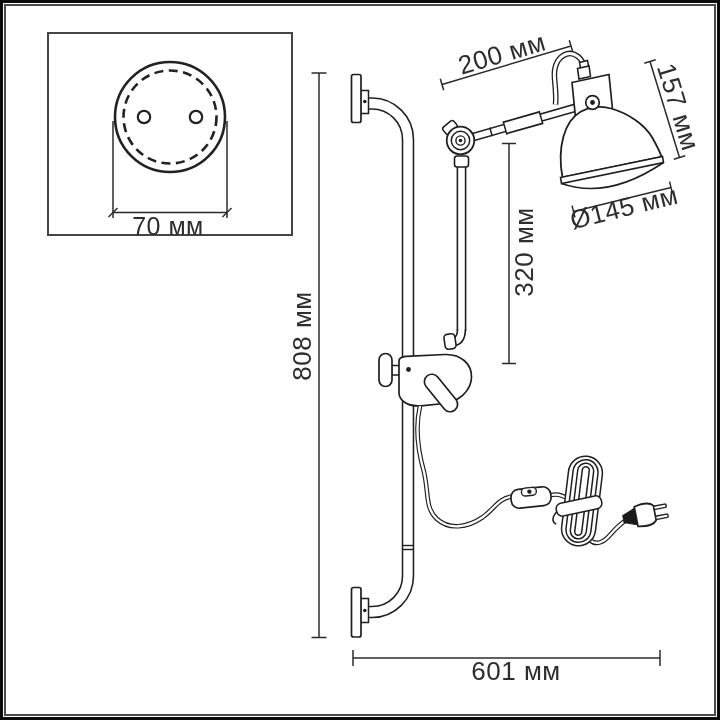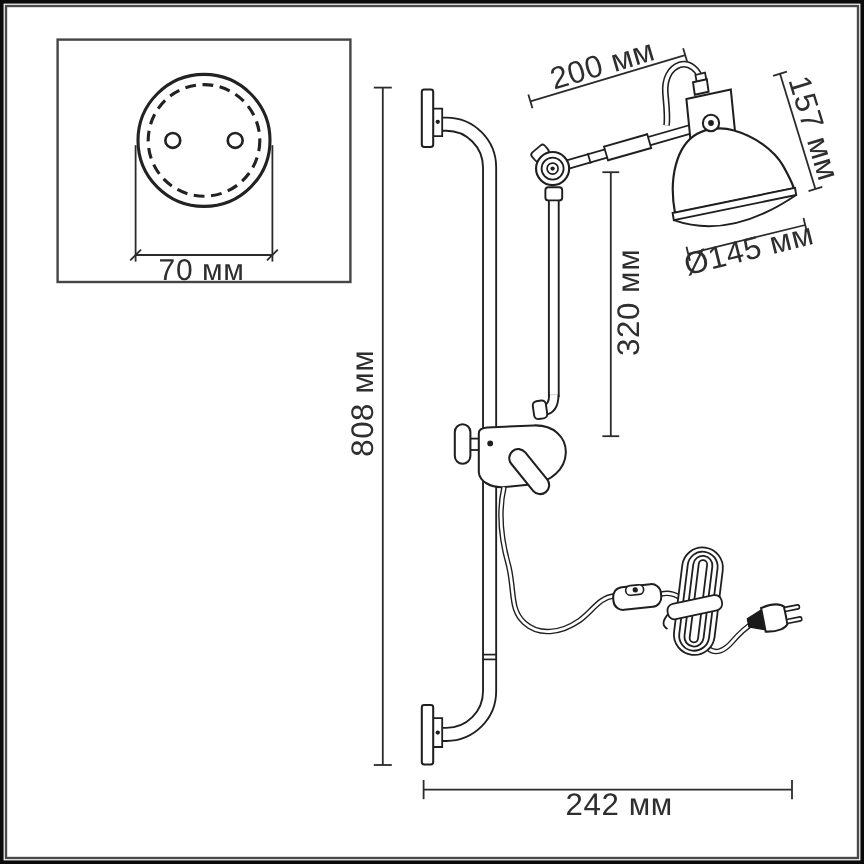--- a/index.html
+++ b/index.html
@@ -195,13 +195,13 @@
     </g>
   </g>
 </svg>
 
 <div class="label" style="left:168px;top:200px;font-size:25px;transform:translate(-50%,-50%);margin-top:26px;">70 мм</div>
 <div class="label" style="left:502px;top:54px;transform:translate(-50%,-50%) rotate(-16.5deg);">200 мм</div>
 <div class="label" style="left:678px;top:107px;transform:translate(-50%,-50%) rotate(73deg);">157 мм</div>
 <div class="label" style="left:624px;top:208px;transform:translate(-50%,-50%) rotate(-14deg);">Ø145 мм</div>
 <div class="label" style="left:524px;top:252px;transform:translate(-50%,-50%) rotate(-90deg);">320 мм</div>
 <div class="label" style="left:302px;top:336px;transform:translate(-50%,-50%) rotate(-90deg);">808 мм</div>
-<div class="label" style="left:516px;top:671px;transform:translate(-50%,-50%);">242 мм</div>
+<div class="label" style="left:516px;top:671px;transform:translate(-50%,-50%);">601 мм</div>
 
 </body></html>

